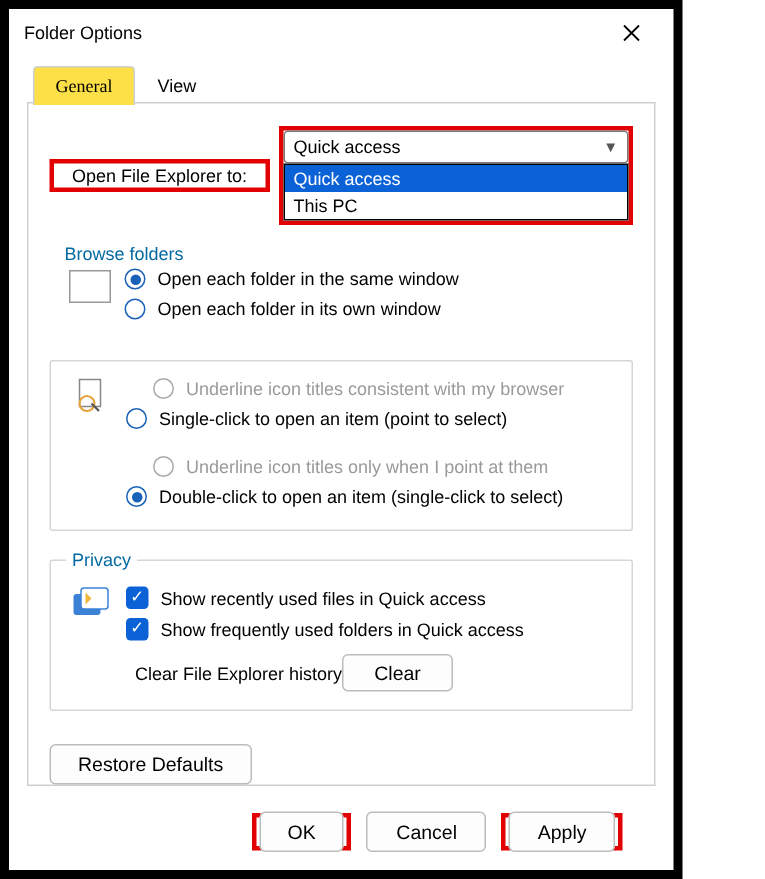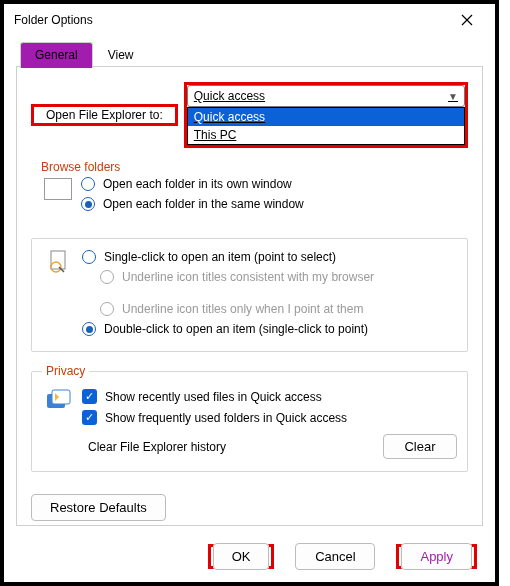--- a/index.html
+++ b/index.html
@@ -7,24 +7,24 @@
     margin: 0;
     font-family: "Segoe UI", Tahoma, sans-serif;
     font-size: 12px;
     background: #fff;
     color: #000;
     width: 510px;
     height: 586px;
     overflow: hidden;
   }
   .dialog {
-    width: 499px;
+    width: 455px;
     height: 586px;
     background: #fff;
-    border: 4px solid #000000;
+    border: 6px solid #000000;
     position: relative;
   }
   .titlebar {
     height: 32px;
     display: flex;
     align-items: center;
     padding: 0 10px;
     justify-content: space-between;
   }
   .titlebar .title { font-size: 12px; }
@@ -54,24 +54,25 @@
     padding: 5px 14px;
     border: 1px solid transparent;
     border-bottom: none;
     position: relative;
     z-index: 1;
     background: transparent;
     cursor: pointer;
   }
   .tab.active {
     border-color: #cfcfcf;
-    background: #a21caf;
+    background: #fde047;
     border-top-left-radius: 3px;
     border-top-right-radius: 3px;
     margin-bottom: -1px;
+    font-family: Liberation Serif, serif;
   }
   .panel {
     position: absolute;
     left: 12px; right: 12px; top: 62px; bottom: 56px;
     border: 1px solid #cfcfcf;
     border-top: none;
     padding: 12px 14px;
   }
   .row-open {
     display: flex;
@@ -81,21 +82,20 @@
   }
   .label-open {
     border: 3px solid #e30000;
     padding: 1px 12px;
     font-size: 12px;
   }
   .combo-wrap {
     flex: 1;
     position: relative;
     border: 3px solid #e30000;
-    text-decoration: underline;
   }
   .combo {
     height: 22px;
     border: 1px solid #7a7a7a;
     border-radius: 3px;
     display: flex;
     align-items: center;
     padding: 0 6px;
     justify-content: space-between;
     background: #fff;
@@ -114,21 +114,21 @@
     color: #fff;
   }
   fieldset.group {
     border: 1px solid #d6d6d6;
     border-radius: 2px;
     margin: 0 0 12px 0;
     padding: 8px 10px 12px 10px;
   }
   fieldset.group > legend {
     padding: 0 4px;
-    color: #c2410c;
+    color: #0369a1;
   }
   .radio-row, .check-row {
     display: flex;
     align-items: center;
     gap: 8px;
     padding: 3px 0;
   }
   .radio {
     width: 14px; height: 14px;
     border: 1.5px solid #1a61b8;
@@ -179,40 +179,40 @@
     padding: 5px 18px;
     cursor: pointer;
     min-width: 80px;
     text-align: center;
     font-size: 13px;
   }
   .btn.small { min-width: 74px; padding: 4px 16px; }
   .priv-clear {
     display: flex;
     align-items: center;
-    justify-content: space-between;
+    justify-content: flex-start;
     margin: 6px 0 0 46px;
   }
   .restore-row {
     display: flex;
     justify-content: flex-start;
     margin-top: 22px;
   }
   .footer {
     position: absolute;
     left: 0; right: 0; bottom: 0;
     height: 52px;
     display: flex;
     align-items: center;
     justify-content: flex-end;
-    gap: 21px;
-    padding-right: 18px;
+    gap: 10px;
+    padding-right: 34px;
   }
   .hl-red { border: 3px solid #e30000; padding: 2px; display: inline-block; }
-  .btn.disabled { color: #a21caf; }
+  .btn.disabled { color: #000000; }
 </style>
 </head>
 <body>
 
 <div class="dialog">
 
   <div class="titlebar">
     <span class="title">Folder Options</span>
     <span class="close-x">
       <svg width="12" height="12" viewBox="0 0 12 12">
@@ -243,56 +243,56 @@
     </div>
 
     <fieldset class="group" style="border-top:none;border-left:none;border-right:none;border-bottom:none;padding-top:0;">
       <legend style="margin-left:-4px;">Browse folders</legend>
       <div class="group-body">
         <span class="icon-slot">
             <span class="folder-rect"></span>
           </span>
         <div class="group-opts">
           <div class="radio-row">
+            <span class="radio checked"></span>
+            <span>Open each folder in the same window</span>
+          </div>
+          <div class="radio-row">
             <span class="radio"></span>
             <span>Open each folder in its own window</span>
-          </div>
-          <div class="radio-row">
-            <span class="radio checked"></span>
-            <span>Open each folder in the same window</span>
           </div>
         </div>
       </div>
     </fieldset>
 
     <fieldset class="group">
       <div class="group-body">
         <span class="icon-slot">
           <svg class="file-svg" viewBox="0 0 26 26">
             <rect x="5" y="2" width="14" height="18" fill="#fff" stroke="#888"></rect>
             <circle cx="10" cy="18" r="5" fill="none" stroke="#e8a23a" stroke-width="1.4"></circle>
             <path d="M13 18 l5 5" stroke="#555" stroke-width="1.4"></path>
           </svg>
         </span>
         <div class="group-opts">
+          <div class="radio-row" style="margin-left:18px;">
+            <span class="radio disabled"></span>
+            <span class="disabled-text">Underline icon titles consistent with my browser</span>
+          </div>
           <div class="radio-row">
             <span class="radio"></span>
             <span>Single-click to open an item (point to select)</span>
           </div>
-          <div class="radio-row" style="margin-left:18px;">
-            <span class="radio disabled"></span>
-            <span class="disabled-text">Underline icon titles consistent with my browser</span>
-          </div>
           <div class="radio-row" style="margin-left:18px;margin-top:12px;">
             <span class="radio disabled"></span>
             <span class="disabled-text">Underline icon titles only when I point at them</span>
           </div>
           <div class="radio-row">
             <span class="radio checked"></span>
-            <span>Double-click to open an item (single-click to point)</span>
+            <span>Double-click to open an item (single-click to select)</span>
           </div>
         </div>
       </div>
     </fieldset>
 
     <fieldset class="group">
       <legend>Privacy</legend>
       <div class="group-body">
         <span class="icon-slot">
           <svg class="priv-svg" viewBox="0 0 30 26">

